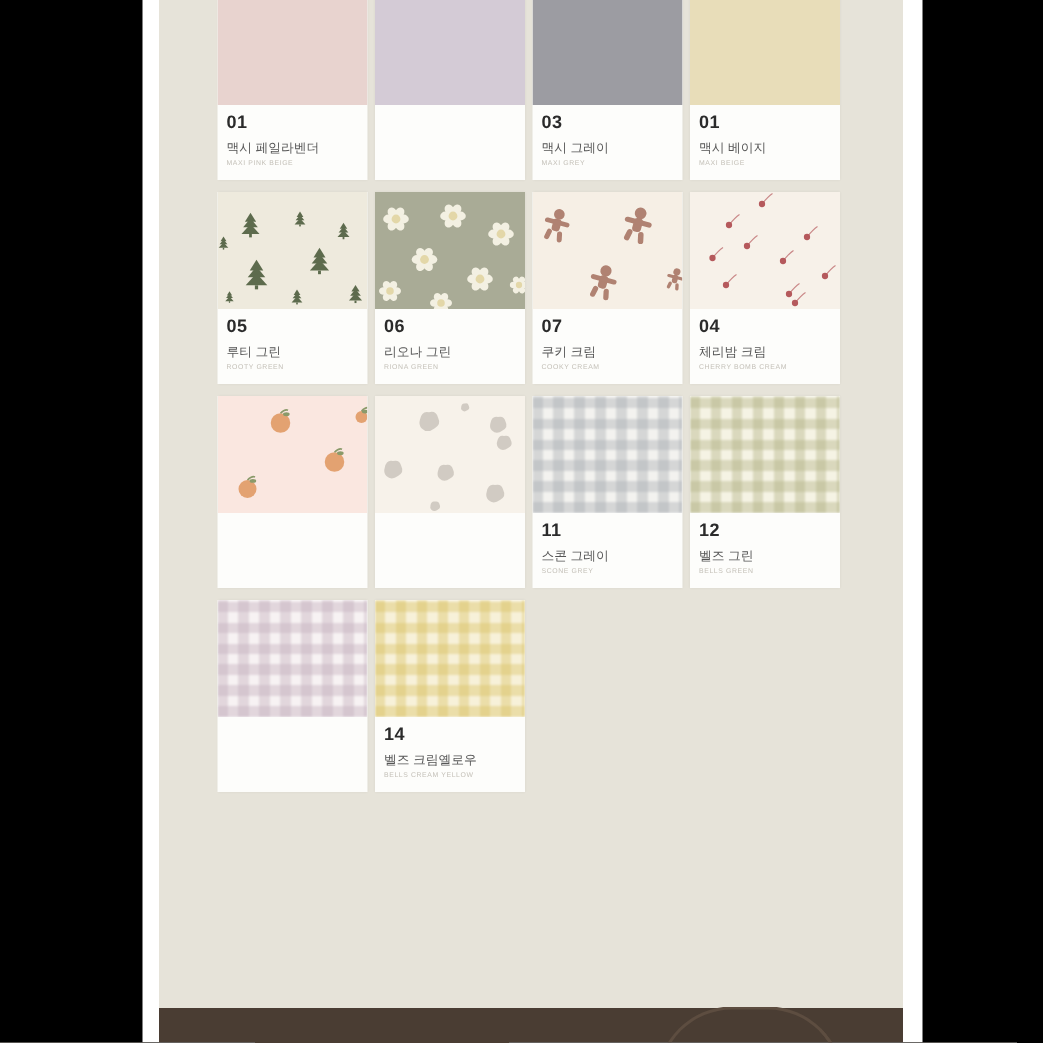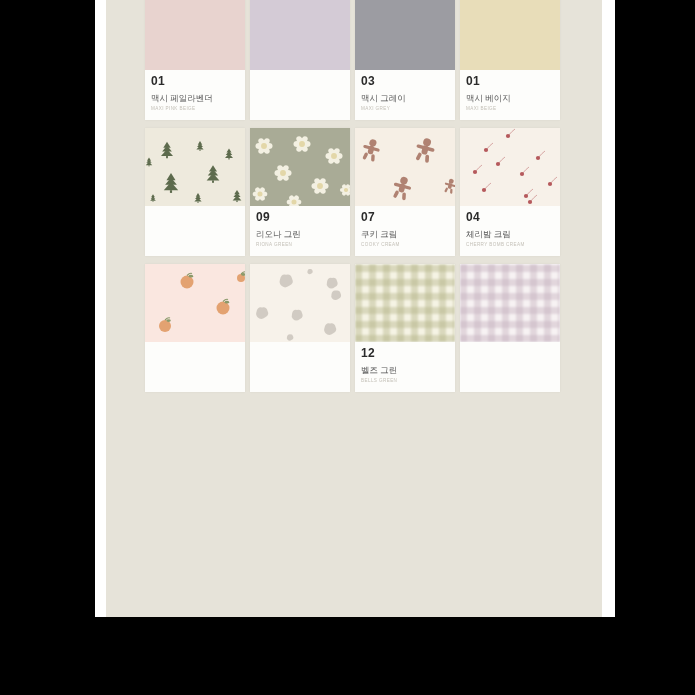--- a/index.html
+++ b/index.html
@@ -2,21 +2,21 @@
 <html><head>
 <meta charset="utf-8">
 <style>
   html,body{margin:0;padding:0;}
   body{
     width:695px;height:695px;
     background:#000;
     font-family:"Liberation Sans", sans-serif;
     overflow:hidden;
   }
-  .screen{position:relative;width:695px;height:617px;background:#000;overflow:hidden;}
+  .screen{position:relative;width:695px;height:695px;background:#000;overflow:hidden;}
 
   
   .page-white{
     position:absolute;left:95px;top:0;width:520px;height:695px;
     background:#ffffff;
   }
   
   .sheet{
     position:absolute;left:106px;top:0;width:496px;height:672px;
     background:#e6e3d9;
@@ -190,20 +190,25 @@
                 <rect x="-1.2" y="8" width="2.4" height="3"></rect>
               </g>
               <g fill="#5d6b4d" transform="translate(8,70) scale(0.35)">
                 <polygon points="0,-11 5,-3 -5,-3"></polygon>
                 <polygon points="0,-6 6.5,2 -6.5,2"></polygon>
                 <polygon points="0,-1 8,8 -8,8"></polygon>
                 <rect x="-1.2" y="8" width="2.4" height="3"></rect>
               </g>
             </svg>
           </div>
+        </div>
+        <div class="meta">
+          <div class="num">05</div>
+          <div class="name-ko">루티 그린</div>
+          <div class="name-en">ROOTY GREEN</div>
         </div>
       </div>
       <div class="card">
         <div class="swatch">
           <div class="p-daisy" style="filter: blur(0.5px);">
             <svg viewBox="0 0 100 78" preserveAspectRatio="none">
               <rect width="100" height="78" fill="#a9ab96"></rect>
               <g transform="translate(14,18)">
                 <ellipse cx="5.04" cy="0.00" rx="3.5" ry="2.94" fill="#f3f0e2" transform="rotate(0 5.04 0.00)"></ellipse>
                 <ellipse cx="2.52" cy="4.36" rx="3.5" ry="2.94" fill="#f3f0e2" transform="rotate(60 2.52 4.36)"></ellipse>
@@ -273,21 +278,21 @@
                 <ellipse cx="-2.16" cy="3.74" rx="3" ry="2.52" fill="#f3f0e2" transform="rotate(120 -2.16 3.74)"></ellipse>
                 <ellipse cx="-4.32" cy="0.00" rx="3" ry="2.52" fill="#f3f0e2" transform="rotate(180 -4.32 0.00)"></ellipse>
                 <ellipse cx="-2.16" cy="-3.74" rx="3" ry="2.52" fill="#f3f0e2" transform="rotate(240 -2.16 -3.74)"></ellipse>
                 <ellipse cx="2.16" cy="-3.74" rx="3" ry="2.52" fill="#f3f0e2" transform="rotate(300 2.16 -3.74)"></ellipse>
                 <circle r="2.52" fill="#e3d7a8"></circle>
               </g>
             </svg>
           </div>
         </div>
         <div class="meta">
-          <div class="num">09</div>
+          <div class="num">06</div>
           <div class="name-ko">리오나 그린</div>
           <div class="name-en">RIONA GREEN</div>
         </div>
       </div>
       <div class="card">
         <div class="swatch">
           <div class="p-ginger" style="filter: blur(0.5px);">
             <svg viewBox="0 0 100 78" preserveAspectRatio="none">
               <rect width="100" height="78" fill="#f6efe5"></rect>
               <g fill="#b08272" transform="translate(16,22) scale(1.05) rotate(15)">
@@ -438,28 +443,48 @@
               </g>
               <g transform="translate(40,74) scale(0.6)" fill="#b3aca2" opacity="0.55">
                 <path d="M-5,-2 q1,-5 5,-4 q4,-1 5,3 q2,4 -2,6 q-4,3 -7,0 q-2,-2 -1,-5 z"></path>
               </g>
             </svg>
           </div>
         </div>
       </div>
       <div class="card">
         <div class="swatch">
+          <div class="p-gingham" style="background: repeating-linear-gradient(90deg, rgba(169, 173, 178, 0.4) 0px, rgba(169, 173, 178, 0.4) 7px, transparent 7px, transparent 14px), repeating-linear-gradient(0deg, rgba(169, 173, 178, 0.4) 0px, rgba(169, 173, 178, 0.4) 7px, transparent 7px, transparent 14px) rgb(243, 242, 239); filter: blur(0.8px);"></div>
+        </div>
+        <div class="meta">
+          <div class="num">11</div>
+          <div class="name-ko">스콘 그레이</div>
+          <div class="name-en">SCONE GREY</div>
+        </div>
+      </div>
+      <div class="card">
+        <div class="swatch">
           <div class="p-gingham" style="background: repeating-linear-gradient(90deg, rgba(177, 177, 131, 0.4) 0px, rgba(177, 177, 131, 0.4) 7px, transparent 7px, transparent 14px), repeating-linear-gradient(0deg, rgba(177, 177, 131, 0.4) 0px, rgba(177, 177, 131, 0.4) 7px, transparent 7px, transparent 14px) rgb(245, 243, 228); filter: blur(0.8px);"></div>
         </div>
         <div class="meta">
           <div class="num">12</div>
           <div class="name-ko">벨즈 그린</div>
           <div class="name-en">BELLS GREEN</div>
         </div>
       </div>
       <div class="card">
         <div class="swatch">
           <div class="p-gingham" style="background: repeating-linear-gradient(90deg, rgba(194, 173, 187, 0.4) 0px, rgba(194, 173, 187, 0.4) 7px, transparent 7px, transparent 14px), repeating-linear-gradient(0deg, rgba(194, 173, 187, 0.4) 0px, rgba(194, 173, 187, 0.4) 7px, transparent 7px, transparent 14px) rgb(247, 242, 243); filter: blur(0.8px);"></div>
         </div>
       </div>
+      <div class="card">
+        <div class="swatch">
+          <div class="p-gingham" style="background: repeating-linear-gradient(90deg, rgba(217, 193, 98, 0.4) 0px, rgba(217, 193, 98, 0.4) 7px, transparent 7px, transparent 14px), repeating-linear-gradient(0deg, rgba(217, 193, 98, 0.4) 0px, rgba(217, 193, 98, 0.4) 7px, transparent 7px, transparent 14px) rgb(247, 241, 217); filter: blur(0.8px);"></div>
+        </div>
+        <div class="meta">
+          <div class="num">14</div>
+          <div class="name-ko">벨즈 크림옐로우</div>
+          <div class="name-en">BELLS CREAM YELLOW</div>
+        </div>
+      </div>
     </div>
 
 </div>
 
 </body></html>

